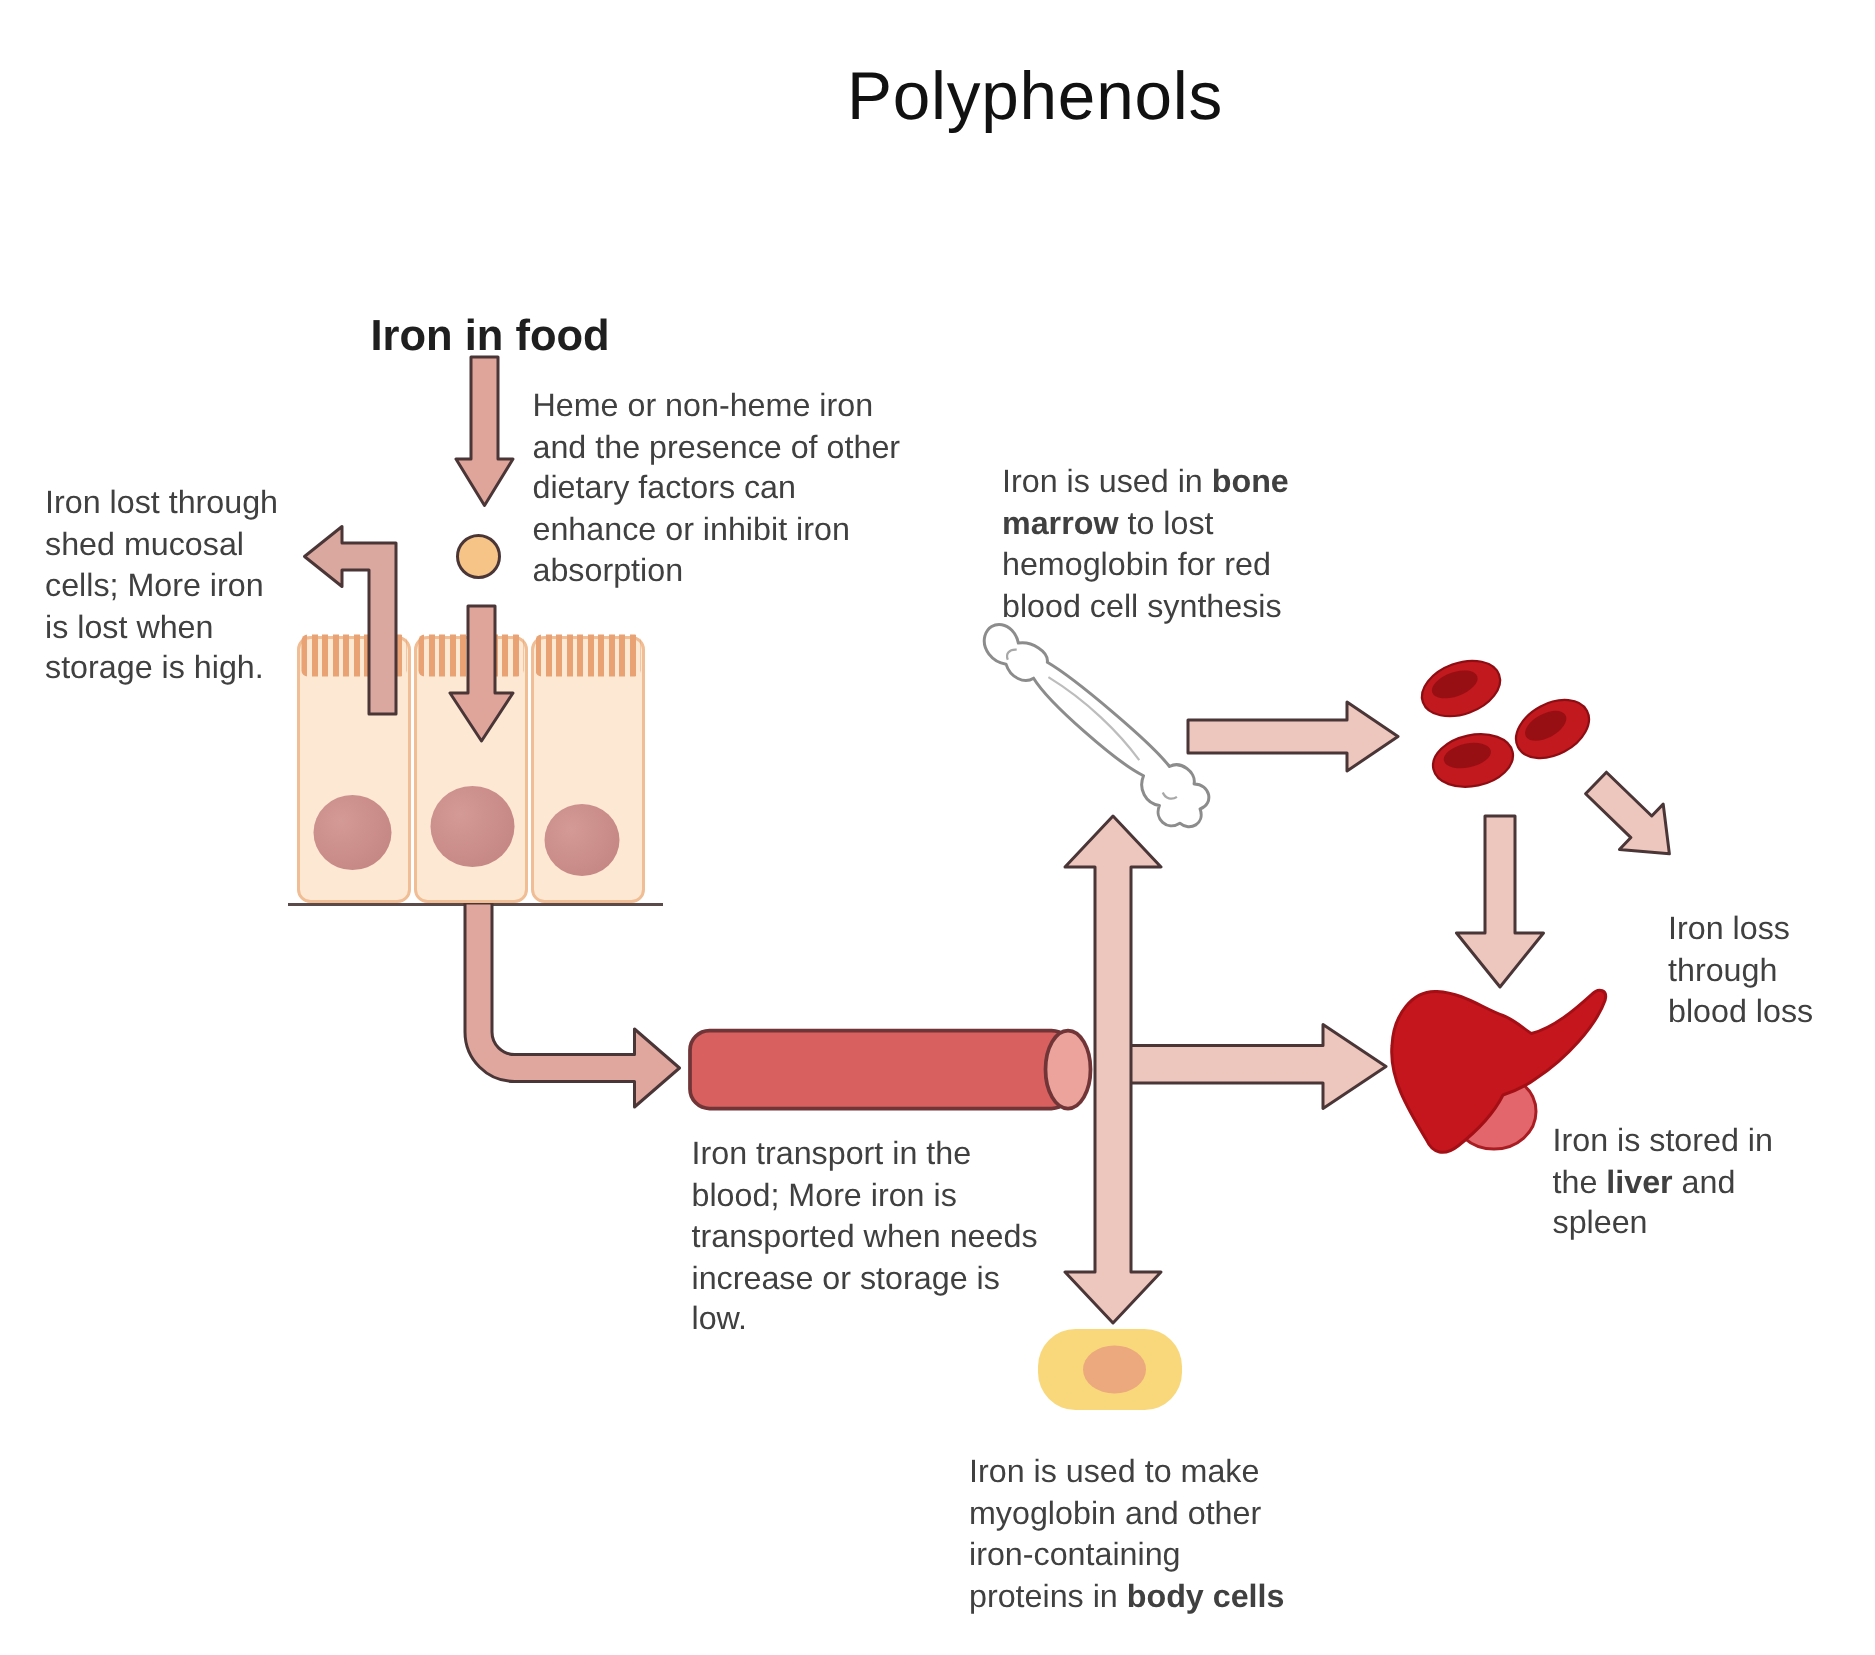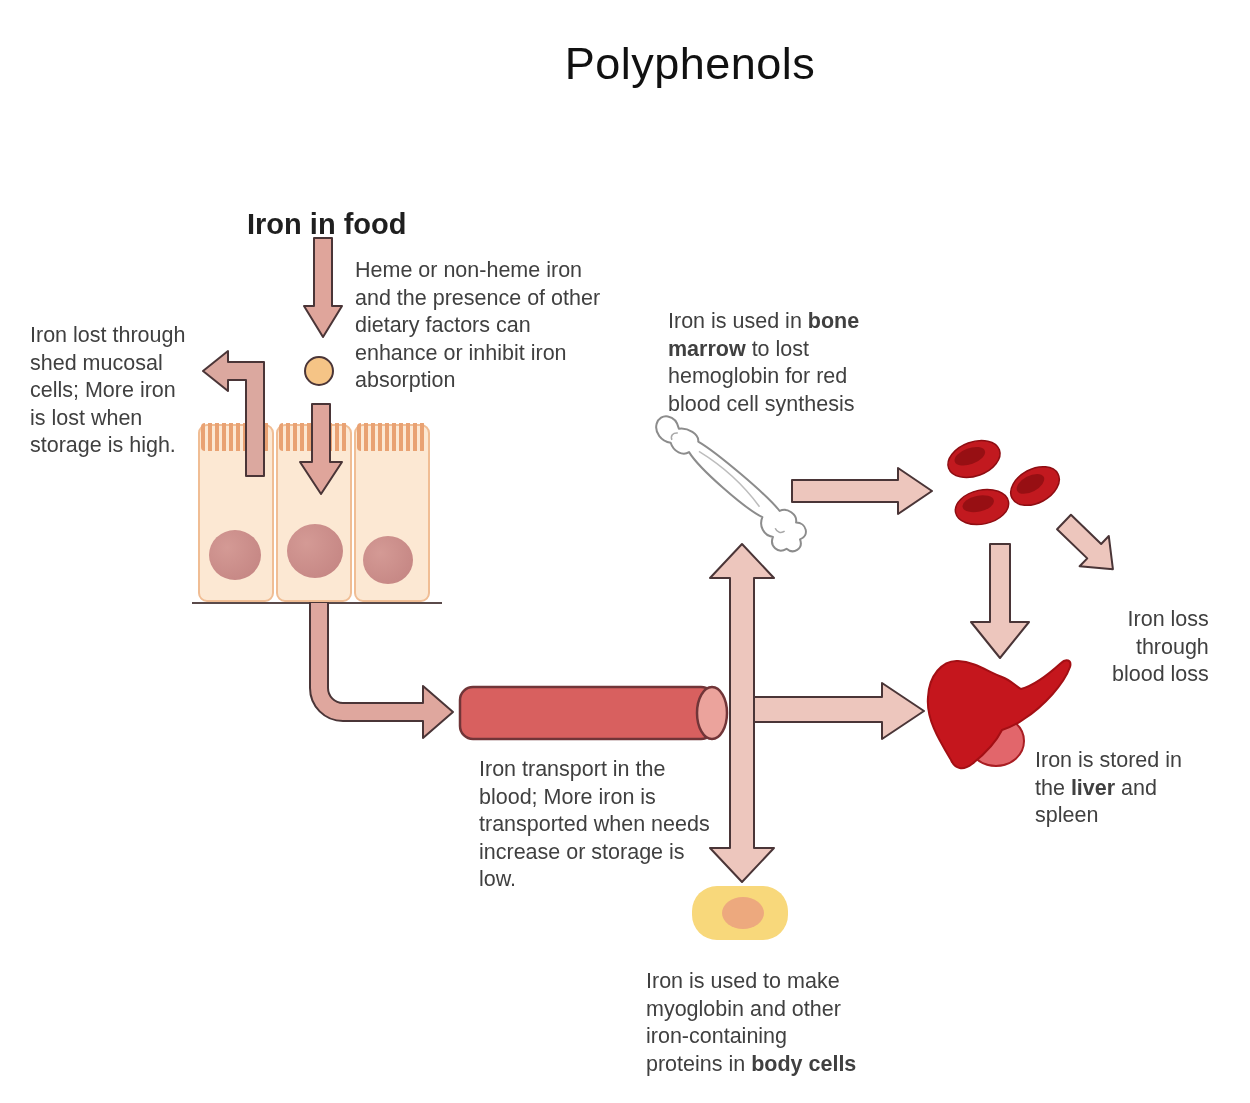--- a/index.html
+++ b/index.html
@@ -83,21 +83,21 @@
 
   <svg class="icon" style="left:290px; top:600px;" width="170" height="145" viewBox="0 0 170 145">
     <path d="M 20,2 L 20,88 A 33,33 0 0 0 53,121 L 133,121 L 133,138 L 163,112 L 133,86 L 133,103 L 53,103 A 15,15 0 0 1 38,88 L 38,2 Z" fill="#dfa79e" stroke="#4a3537" stroke-width="2" stroke-linejoin="round"></path>
   </svg>
 
   <svg class="icon" style="left:458px; top:684px;" width="276" height="58" viewBox="0 0 276 58">
     <rect x="2" y="3" width="254" height="52" rx="13" fill="#d8605f" stroke="#713538" stroke-width="2.5"></rect>
     <ellipse cx="254" cy="29" rx="15" ry="26" fill="#eba39c" stroke="#713538" stroke-width="2.5"></ellipse>
   </svg>
 
-  <div class="txt" style="left:461px; top:756px;margin-left:18px;"><span>Iron transport in the
+  <div class="txt" style="left:461px; top:756px;"><span>Iron transport in the
 blood; More iron is
 transported when needs
 increase or storage is
 low.</span></div>
 
   <svg class="icon" style="left:752px; top:678px; z-index:2;" width="176" height="68" viewBox="0 0 176 68">
     <polygon points="0,19 130,19 130,5 172,33 130,61 130,44 0,44" fill="#edc6bd" stroke="#4a3537" stroke-width="2" stroke-linejoin="round"></polygon>
   </svg>
 
   <svg class="icon" style="left:704px; top:542px; z-index:3;" width="76" height="342" viewBox="0 0 76 342">
@@ -141,21 +141,21 @@
       <ellipse cx="41" cy="79" rx="16" ry="8" fill="#8f0e12" opacity="0.85"></ellipse>
     </g>
   </svg>
 
   <svg class="icon" style="left:1048px; top:508px;" width="90" height="90" viewBox="0 0 90 90">
     <g transform="translate(16,14) rotate(44)">
       <polygon points="0,-10 42,-10 42,-21 68,0 42,21 42,10 0,10" fill="#edc6bd" stroke="#4a3537" stroke-width="2" stroke-linejoin="round"></polygon>
     </g>
   </svg>
 
-  <div class="txt" style="left:1112px; top:606px;text-align:right;"><span>Iron loss
+  <div class="txt" style="left:1112px; top:606px;"><span>Iron loss
 through
 blood loss</span></div>
 
   <svg class="icon" style="left:968px; top:544px;" width="64" height="118" viewBox="0 0 64 118">
     <polygon points="22,0 42,0 42,78 61,78 32,114 3,78 22,78" fill="#edc6bd" stroke="#4a3537" stroke-width="2" stroke-linejoin="round"></polygon>
   </svg>
 
   <svg class="icon" style="left:916px; top:648px;" width="170" height="140" viewBox="0 0 170 140">
     <ellipse cx="80" cy="93" rx="28" ry="25" fill="#e2666b" stroke="#a91d22" stroke-width="2"></ellipse>
     <path d="M 12,49

